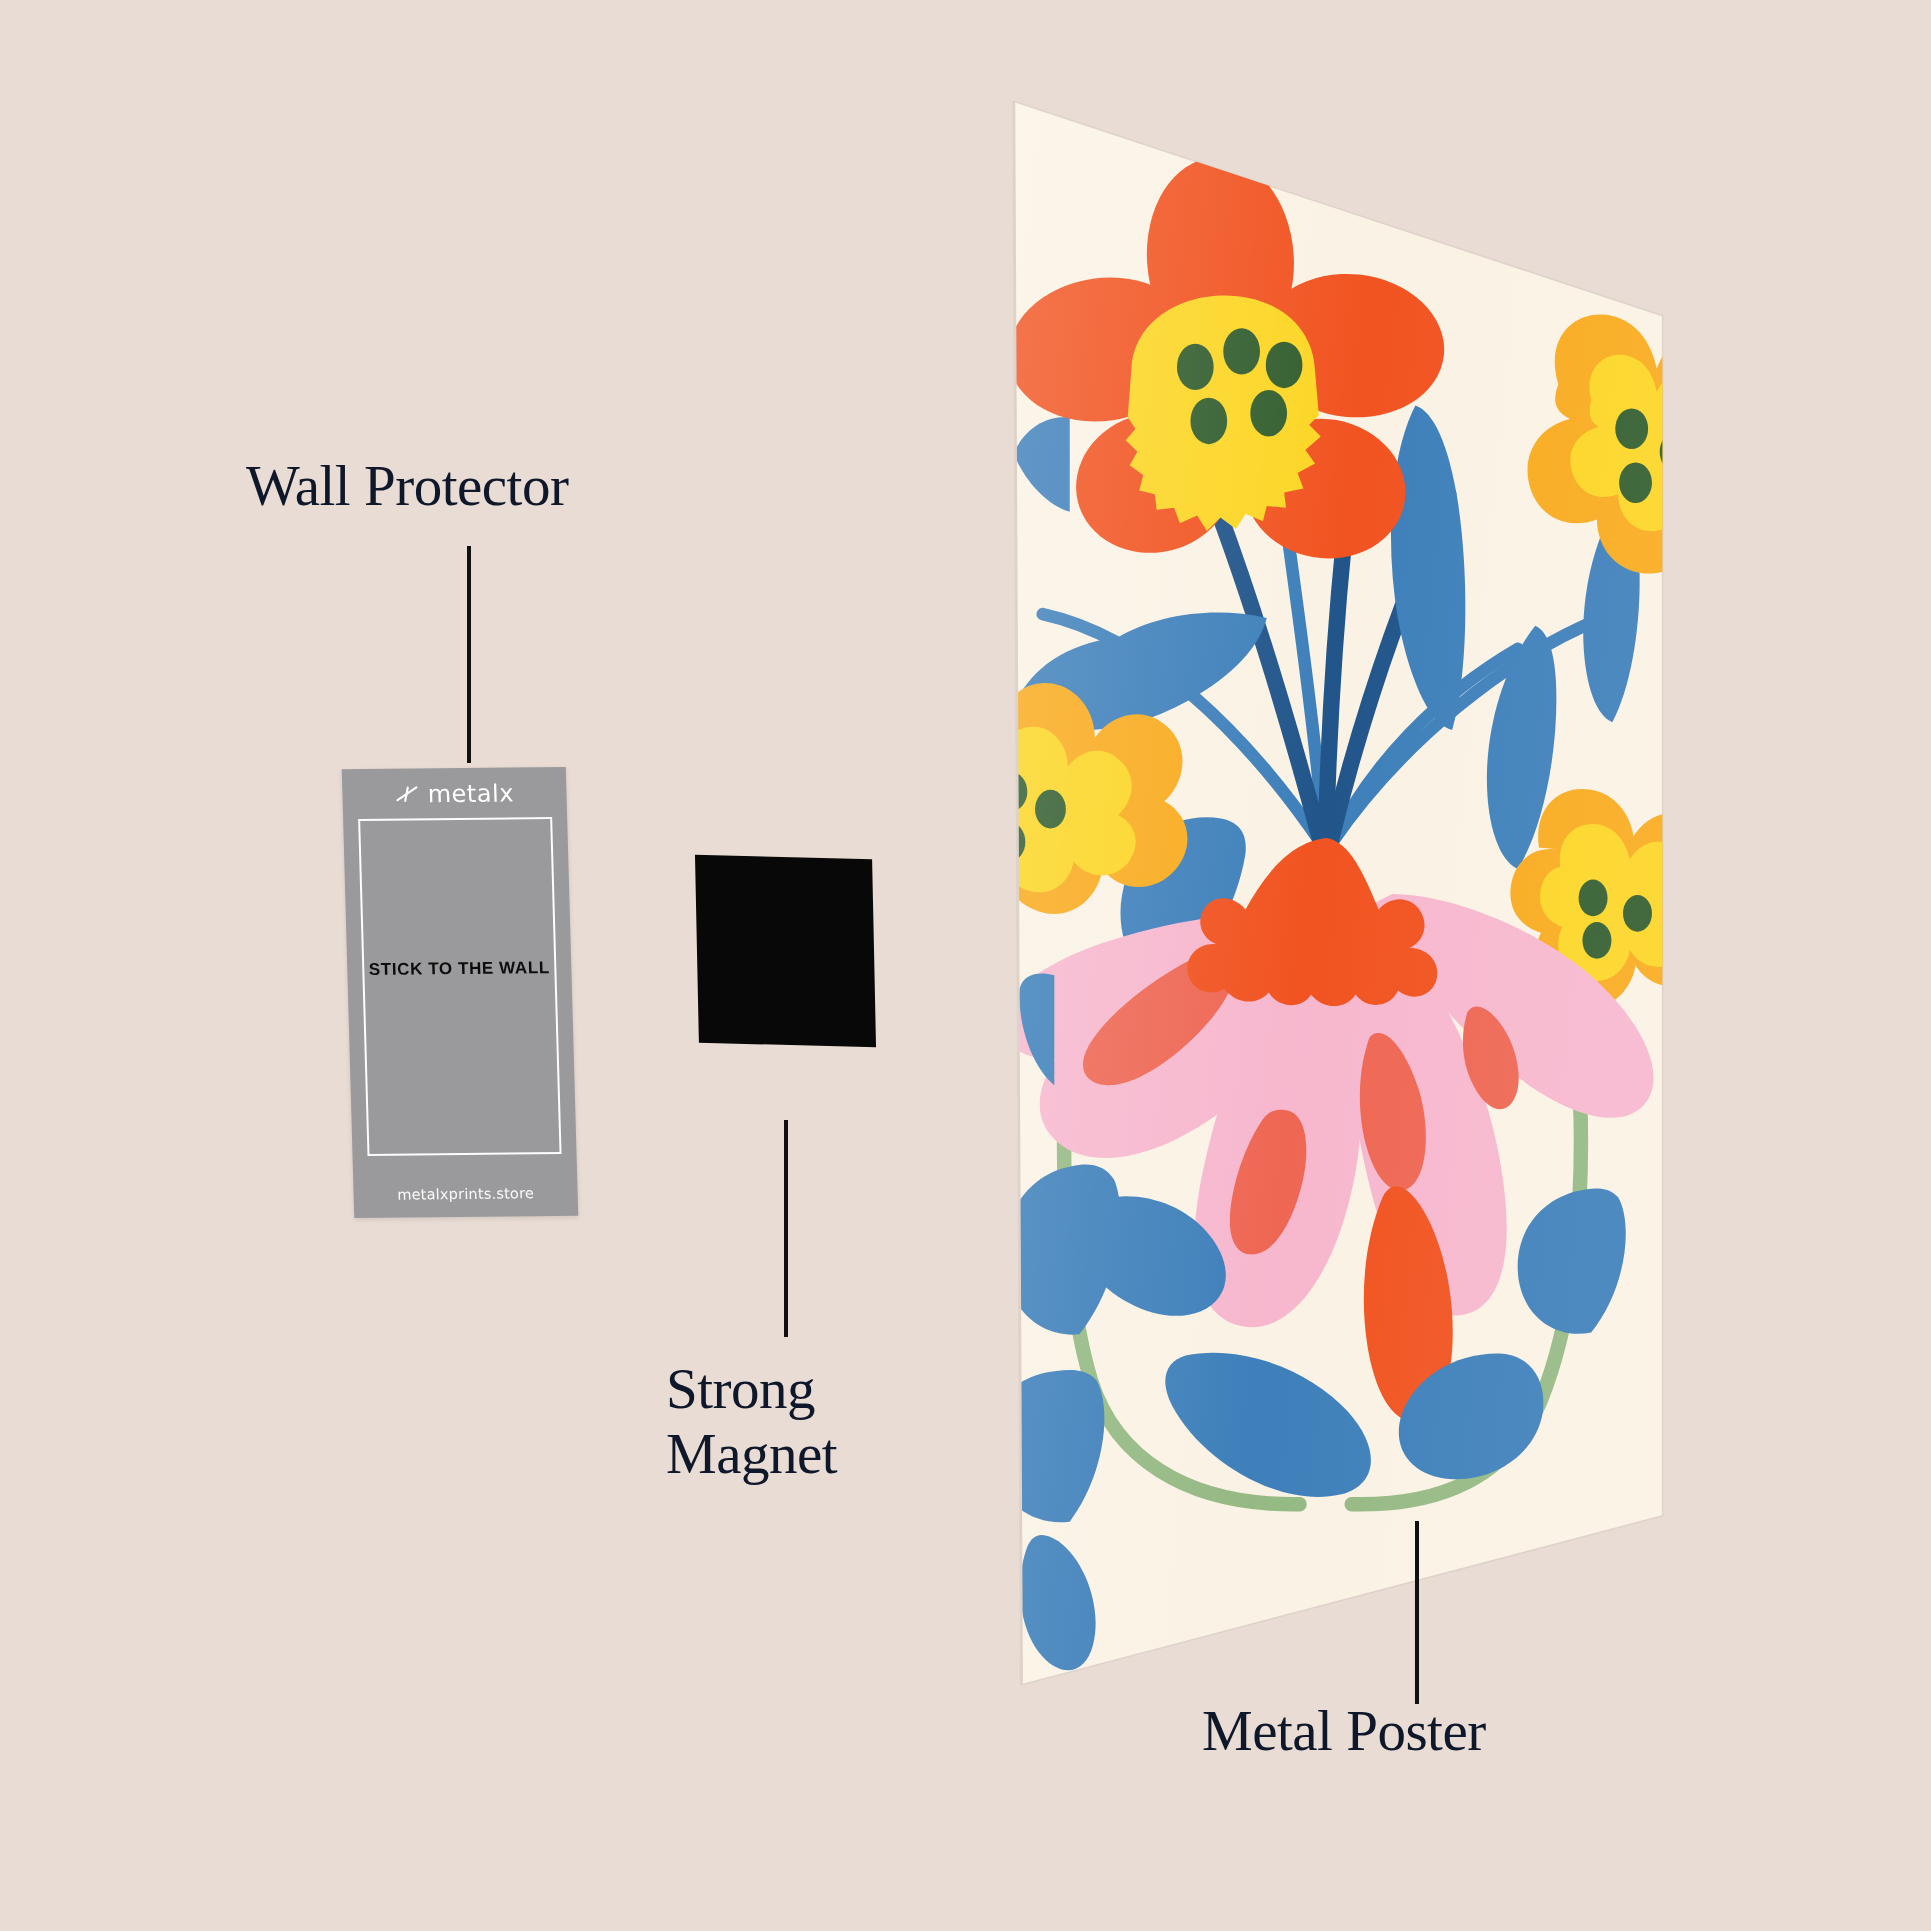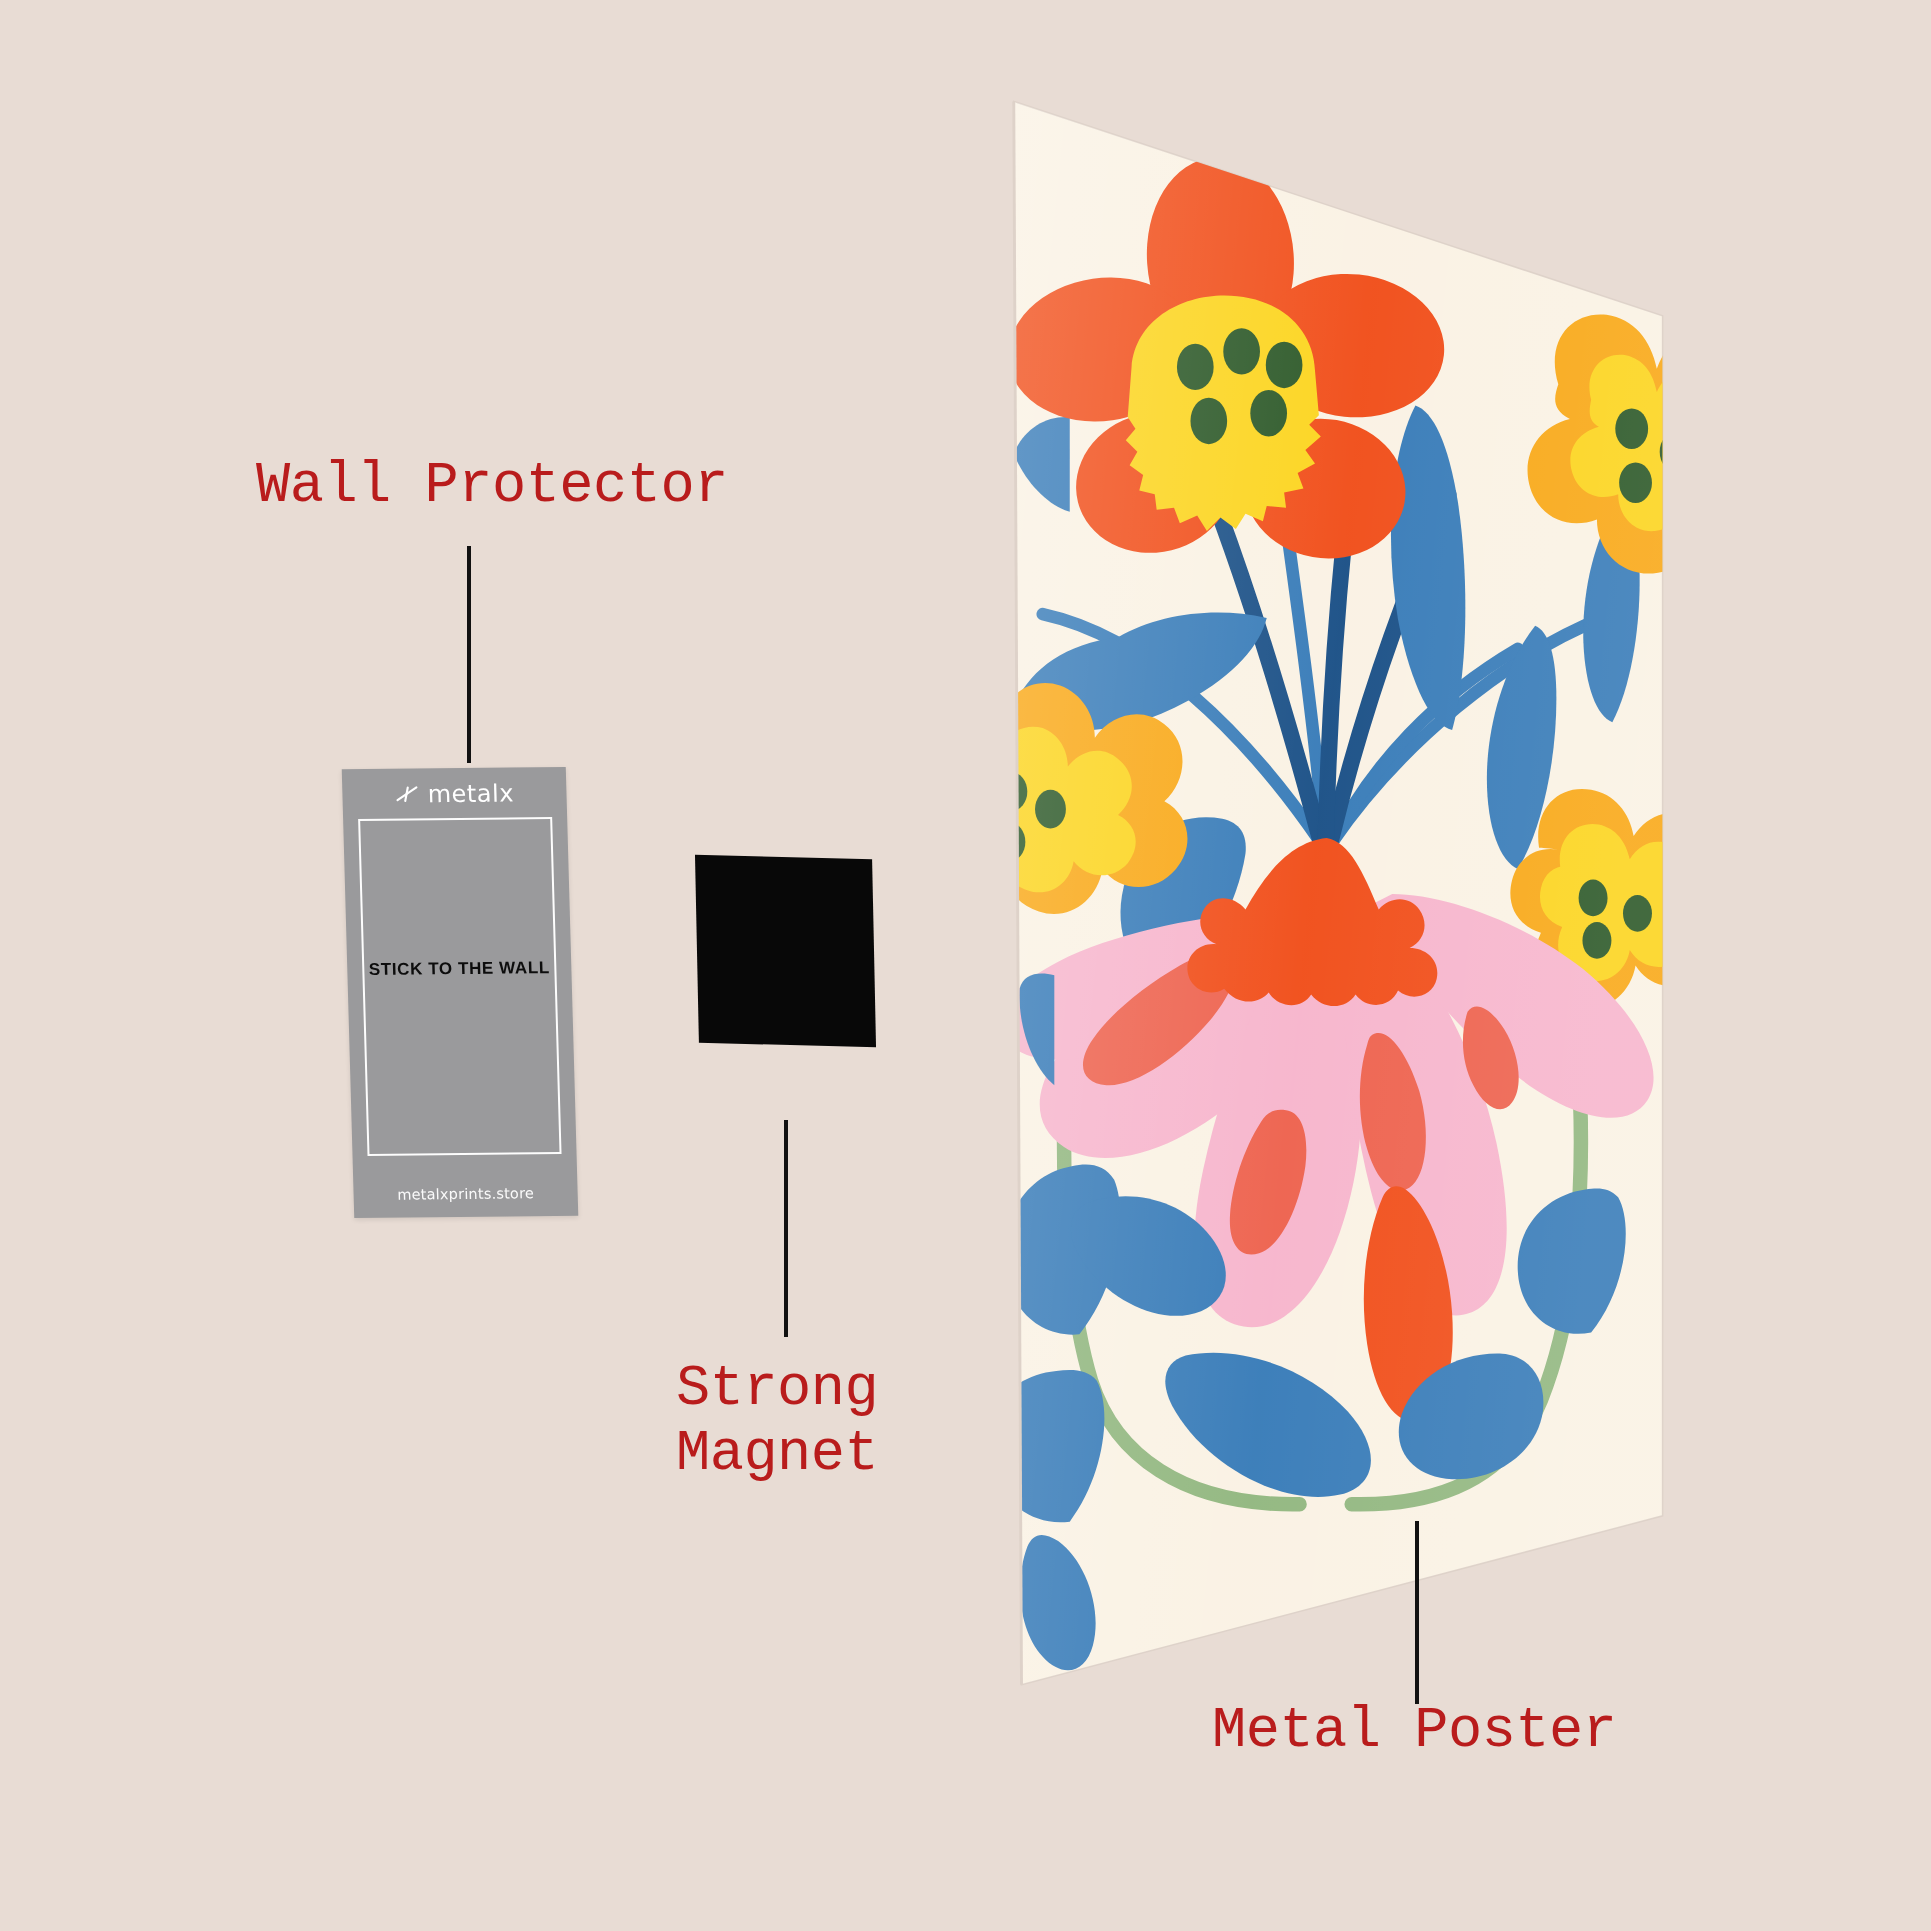--- a/index.html
+++ b/index.html
@@ -8,27 +8,26 @@
     background:#e8dcd4;
     font-family:"Liberation Sans", sans-serif;
     overflow:hidden;
     position:relative;
   }
   #stage{position:absolute;inset:0;width:1931px;height:1931px;}
 
   
   .callout-label{
     position:absolute;
-    color:#b91c1c;
-    font-family:Liberation Mono, monospace;
+    color:#0f172a;
+    font-family:Liberation Serif, serif;
     font-weight:400;
     letter-spacing:-0.5px;
     white-space:pre-line;
     line-height:1.14;
-    margin-left:10px;
   }
   #label-wall-protector{ left:246px; top:454px; font-size:57px; }
   #label-strong-magnet{ left:666px; top:1357px; font-size:57px; text-align:left; width:251px;}
   #label-metal-poster{ left:1202px; top:1699px; font-size:57px; }
 
   .leader-line{position:absolute;background:#111;}
   #leader-wall-protector{ left:467px; top:546px; width:3.9px; height:217px; }
   #leader-strong-magnet{ left:784px; top:1120px; width:3.9px; height:217px; }
   #leader-metal-poster{ left:1415px; top:1521px; width:3.9px; height:183px; }
 

